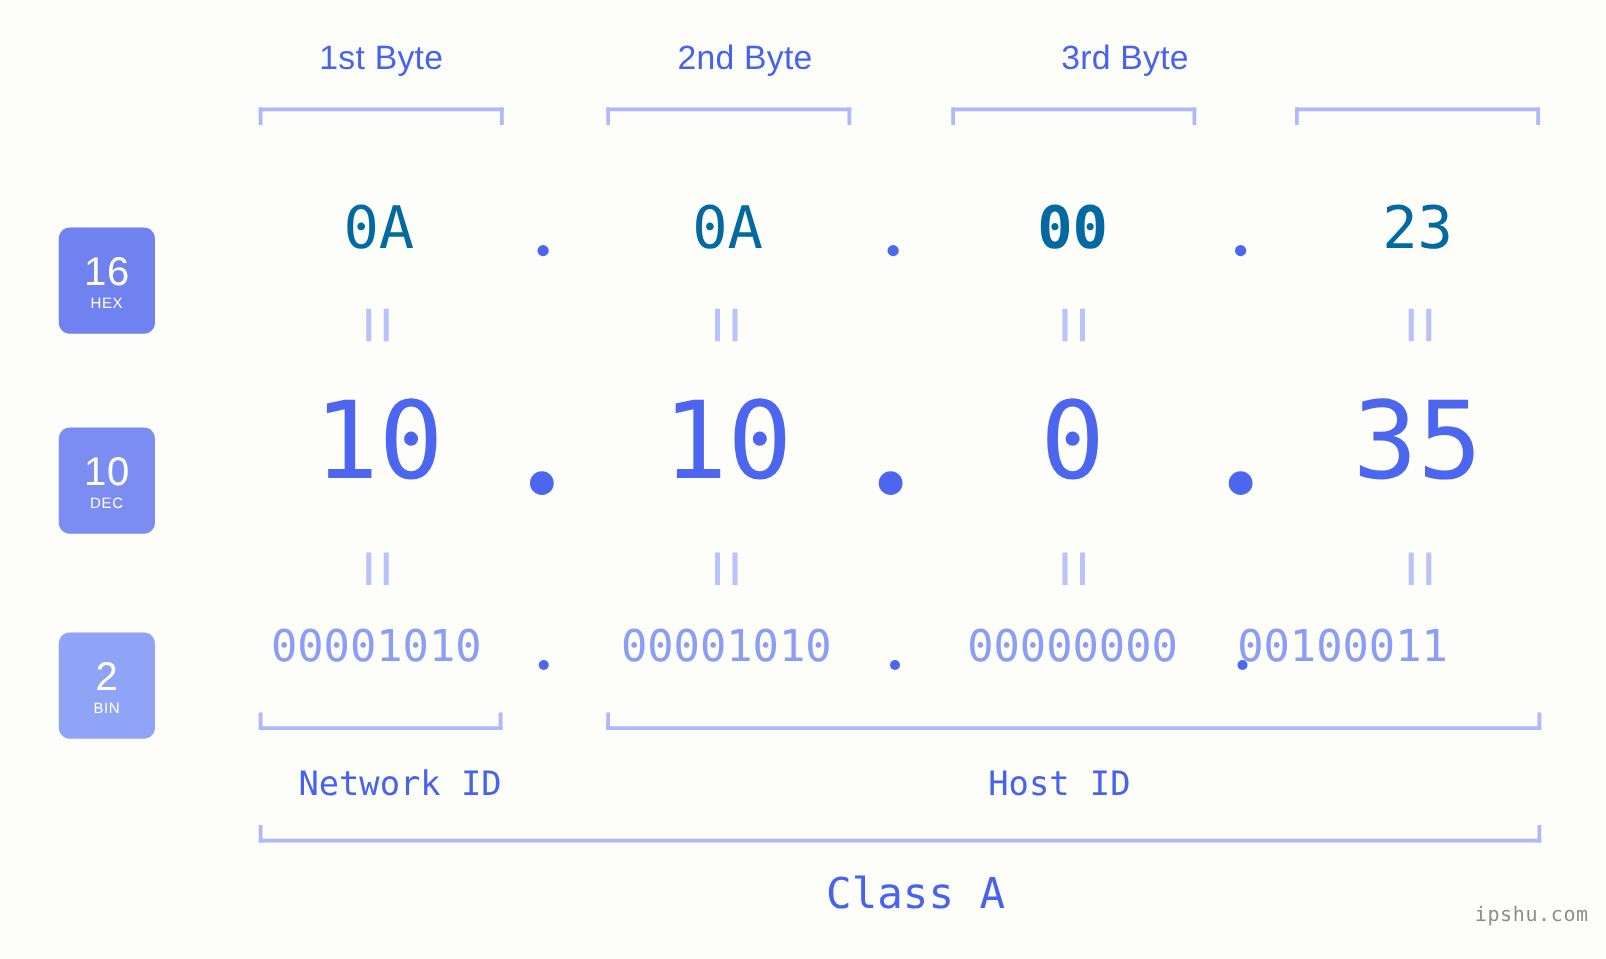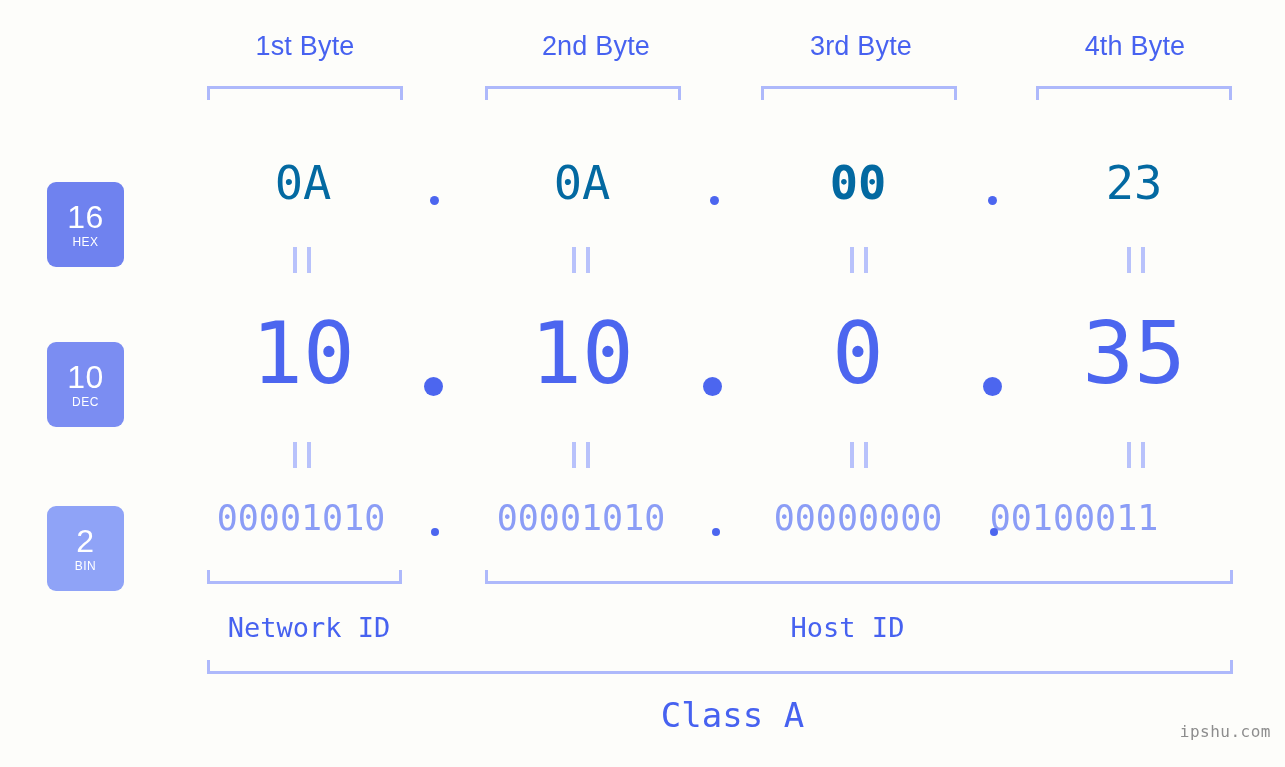--- a/index.html
+++ b/index.html
@@ -141,22 +141,21 @@
     letter-spacing: 0.5px;
   }
 </style>
 </head>
 <body>
 
 <div class="stage">
 
   <div class="byte-label" style="left:205px; width:200px;">1st Byte</div>
   <div class="byte-label" style="left:496px; width:200px;">2nd Byte</div>
-  <div class="byte-label" style="left:761px; width:200px;text-align:center;">3rd Byte</div>
-  <div class="byte-label" style="left:1035px; width:200px;">4th Byte</div>
+  <div class="byte-label" style="left:800px; width:200px;text-align:center;">3rd Byte</div>
 
   <div class="bracket-down" style="left:207px; top:86px; width:196px;"></div>
   <div class="bracket-down" style="left:485px; top:86px; width:196px;"></div>
   <div class="bracket-down" style="left:761px; top:86px; width:196px;"></div>
   <div class="bracket-down" style="left:1036px; top:86px; width:196px;"></div>
 
   <div class="badge" style="top:155px; background:#6f82ef;">
     <span class="num">16</span>
     <span class="sub">HEX</span>
   </div>
@@ -228,21 +227,21 @@
     <div class="cell" style="left:760px; width:196px;">00000000</div>
     <div class="cell" style="left:976px; width:196px;">00100011</div>
     <span class="dot bin" style="left:431px;"></span>
     <span class="dot bin" style="left:712px;"></span>
     <span class="dot bin" style="left:990px;"></span>
   </div>
 
   <div class="bracket-up" style="left:207px; top:570px; width:195px;"></div>
   <div class="bracket-up" style="left:485px; top:570px; width:748px;"></div>
 
-  <div class="section-label" style="left:209px; top:612px; width:200px;">Network ID</div>
+  <div class="section-label" style="left:220px; top:612px; width:200px;">Network ID</div>
   <div class="section-label" style="left:760px; top:612px; width:175px;">Host ID</div>
 
   <div class="bracket-up" style="left:207px; top:660px; width:1026px;"></div>
   <div class="class-label" style="left:600px; top:695px; width:265px;">Class A</div>
 
   <div class="watermark">ipshu.com</div>
 
 </div>
 
 </body></html>

